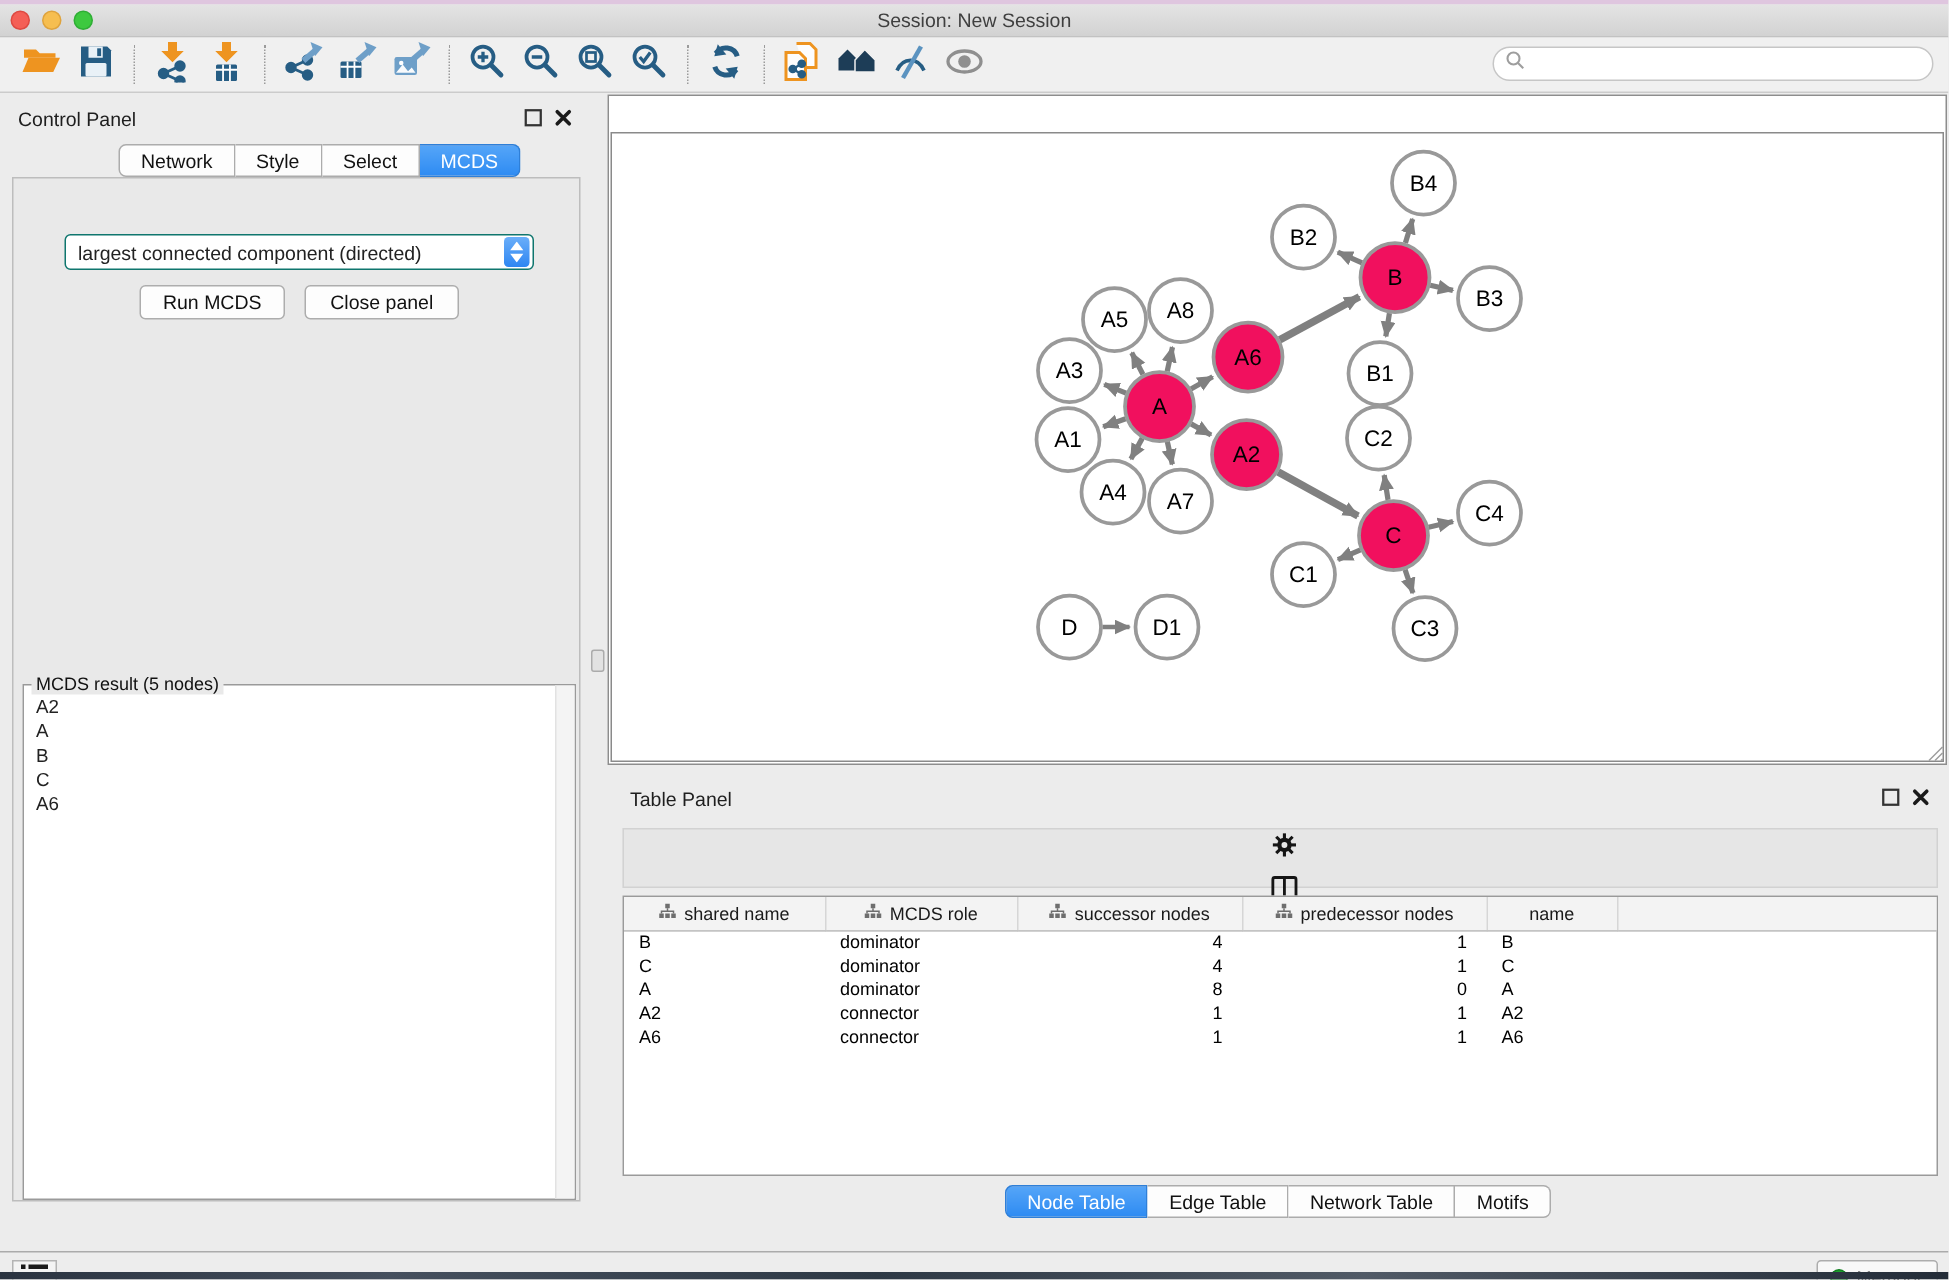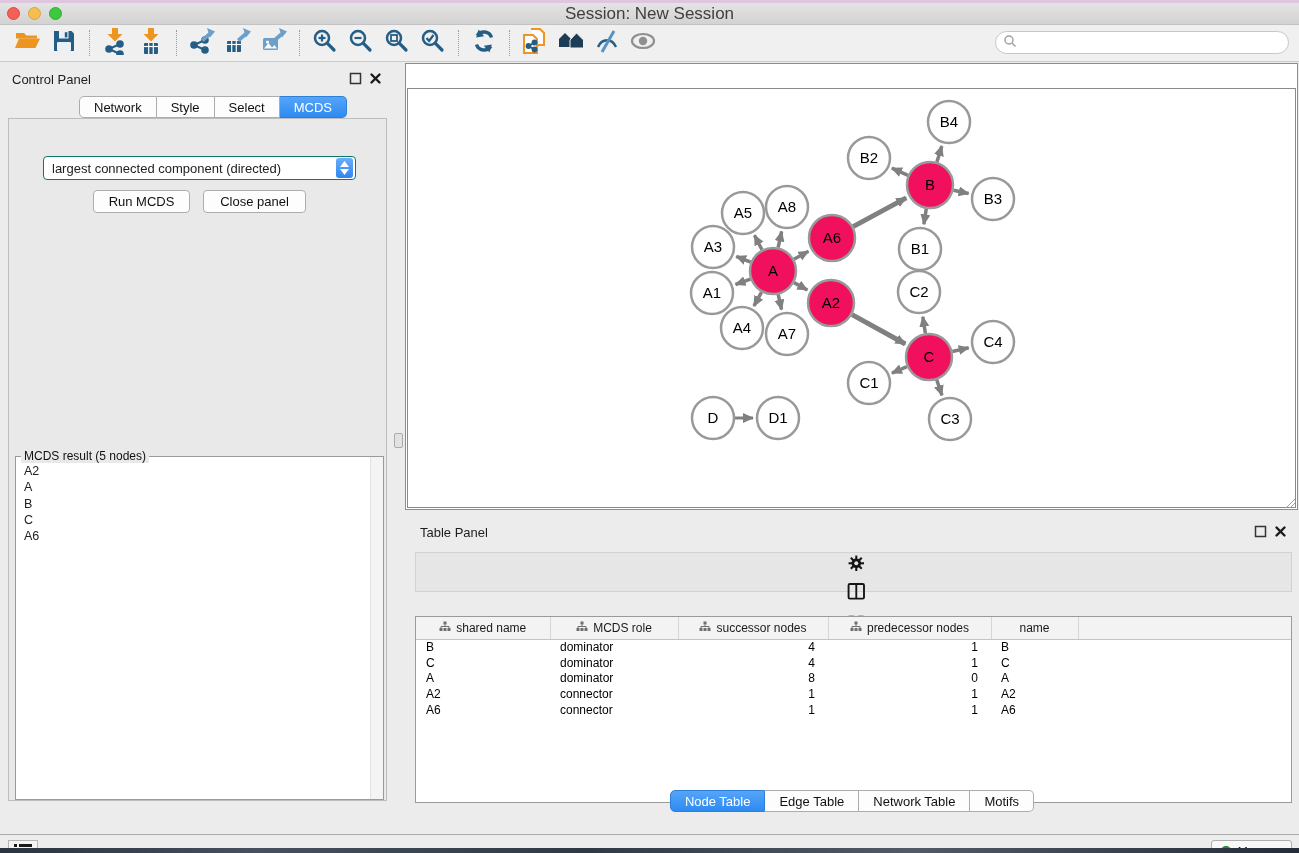--- a/index.html
+++ b/index.html
@@ -10,21 +10,21 @@
   
   #desktop-top { left:0; top:0; width:1299px; height:3px; background:#DFC6DF; }
   #titlebar { left:0; top:3px; width:1299px; height:22px;
     background:linear-gradient(#E4E4E4,#D2D2D2); border-bottom:1px solid #C2C2C2;
     display:flex; align-items:center; }
   .lights { display:flex; gap:8px; padding-left:7px; }
   .light { width:13px; height:13px; border-radius:50%; }
   .light.r { background:#F45F56; border:1px solid #DE4941; }
   .light.y { background:#F6BE50; border:1px solid #DFA33D; }
   .light.g { background:#3DC93F; border:1px solid #2FAE35; }
-  #titlebar .title { position:absolute; left:0; right:0; text-align:center; font-size:17px; color:#3F3F3F; }
+  #titlebar .title { position:absolute; left:0; right:0; text-align:center; font-size:13px; color:#3F3F3F; }
 
   #main-toolbar { left:0; top:25px; width:1299px; height:37px; background:#F0F0F0;
     border-bottom:1px solid #CBCBCB; display:flex; align-items:center; padding-left:10px; }
   .tbtn { width:36px; height:32px; display:flex; align-items:center; justify-content:center; cursor:pointer; }
   .tsep { width:0; height:26px; border-left:1px dotted #9B9B9B; margin:0 7px; }
   #search-wrap { position:absolute; right:10px; top:6px; width:294px; height:23px; background:#fff;
     border:1px solid #C6C6C6; border-radius:12px; display:flex; align-items:center; padding-left:7px; }
   #search-input { border:none; outline:none; flex:1; height:19px; font-size:12px; background:transparent; }
 
   
@@ -72,21 +72,21 @@
 
   
   #tp-header { left:405px; top:518px; width:894px; height:28px; }
   #tp-title { position:absolute; left:15px; top:7px; font-size:13px; color:#1E1E1E; }
   #tp-toolbar { left:415px; top:552px; width:877px; height:40px; background:#E6E6E6; border:1px solid #D2D2D2;
     display:flex; align-items:center; padding-left:8px;flex-direction:column; }
   .tp-btn { width:37px; height:34px; display:flex; align-items:center; justify-content:center; cursor:pointer; }
   .tp-btn.disabled { cursor:default; }
   .fx { font-family:"DejaVu Serif", serif; font-style:italic; font-size:16px; color:#9B9B9B; }
 
-  #node-table-wrap { left:415px; top:616px; width:877px; height:187px; background:#fff; border:1px solid #9A9A9A; overflow:hidden; }
+  #node-table-wrap { left:415px; top:597px; width:877px; height:187px; background:#fff; border:1px solid #9A9A9A; overflow:hidden; }
   table { border-collapse:collapse; table-layout:fixed; width:876px; }
   th { height:22px; background:#F3F3F3; border-bottom:1px solid #C4C4C4; border-right:1px solid #D6D6D6;
     font-weight:normal; font-size:12px; color:#1A1A1A; }
   th .hwrap { display:flex; align-items:center; justify-content:center; gap:5px; }
   td { height:15.8px; font-size:12px; color:#000; white-space:nowrap; overflow:hidden; }
   td.l { text-align:left; padding-left:10px; }
   td.r { text-align:right; padding-right:13px; }
 
   #tp-tabs { left:405px; top:790px; width:894px; display:flex; justify-content:center; }
 

